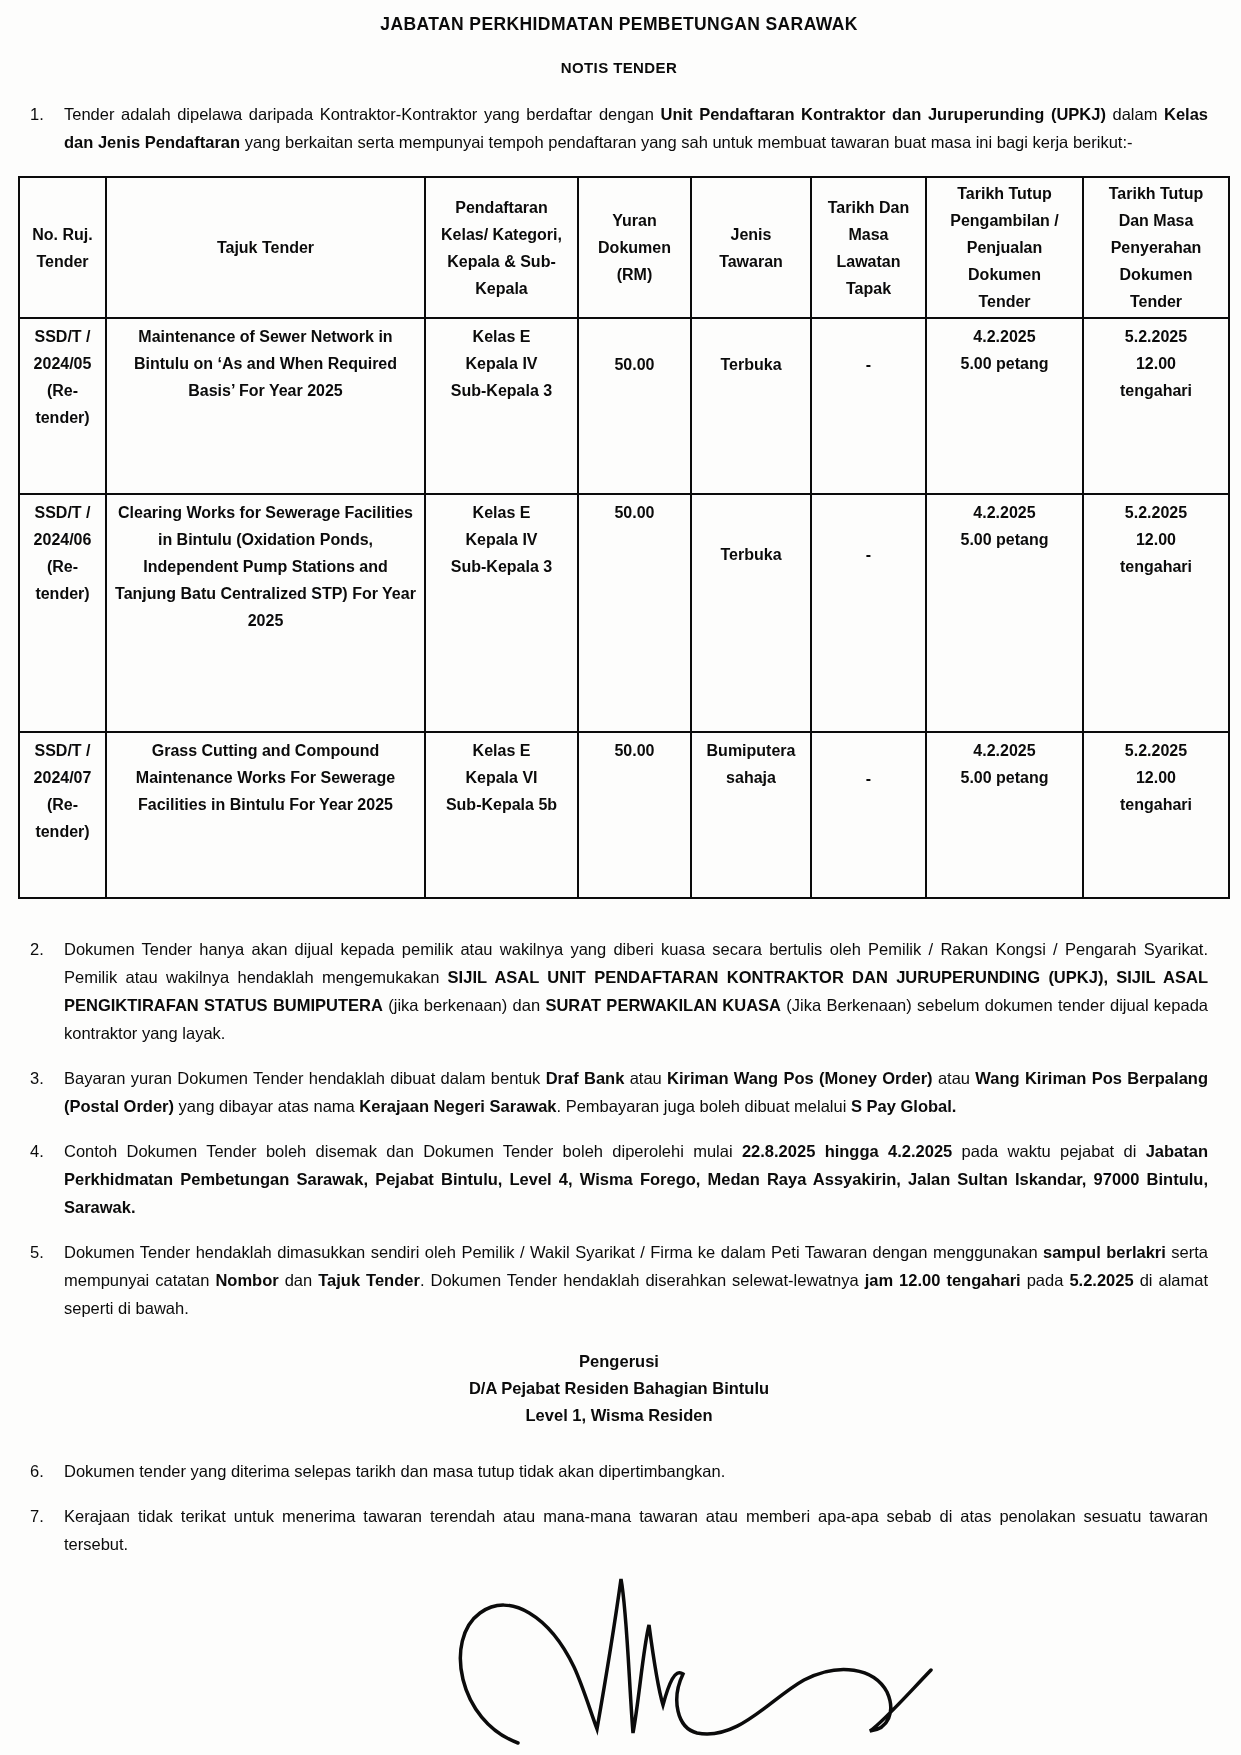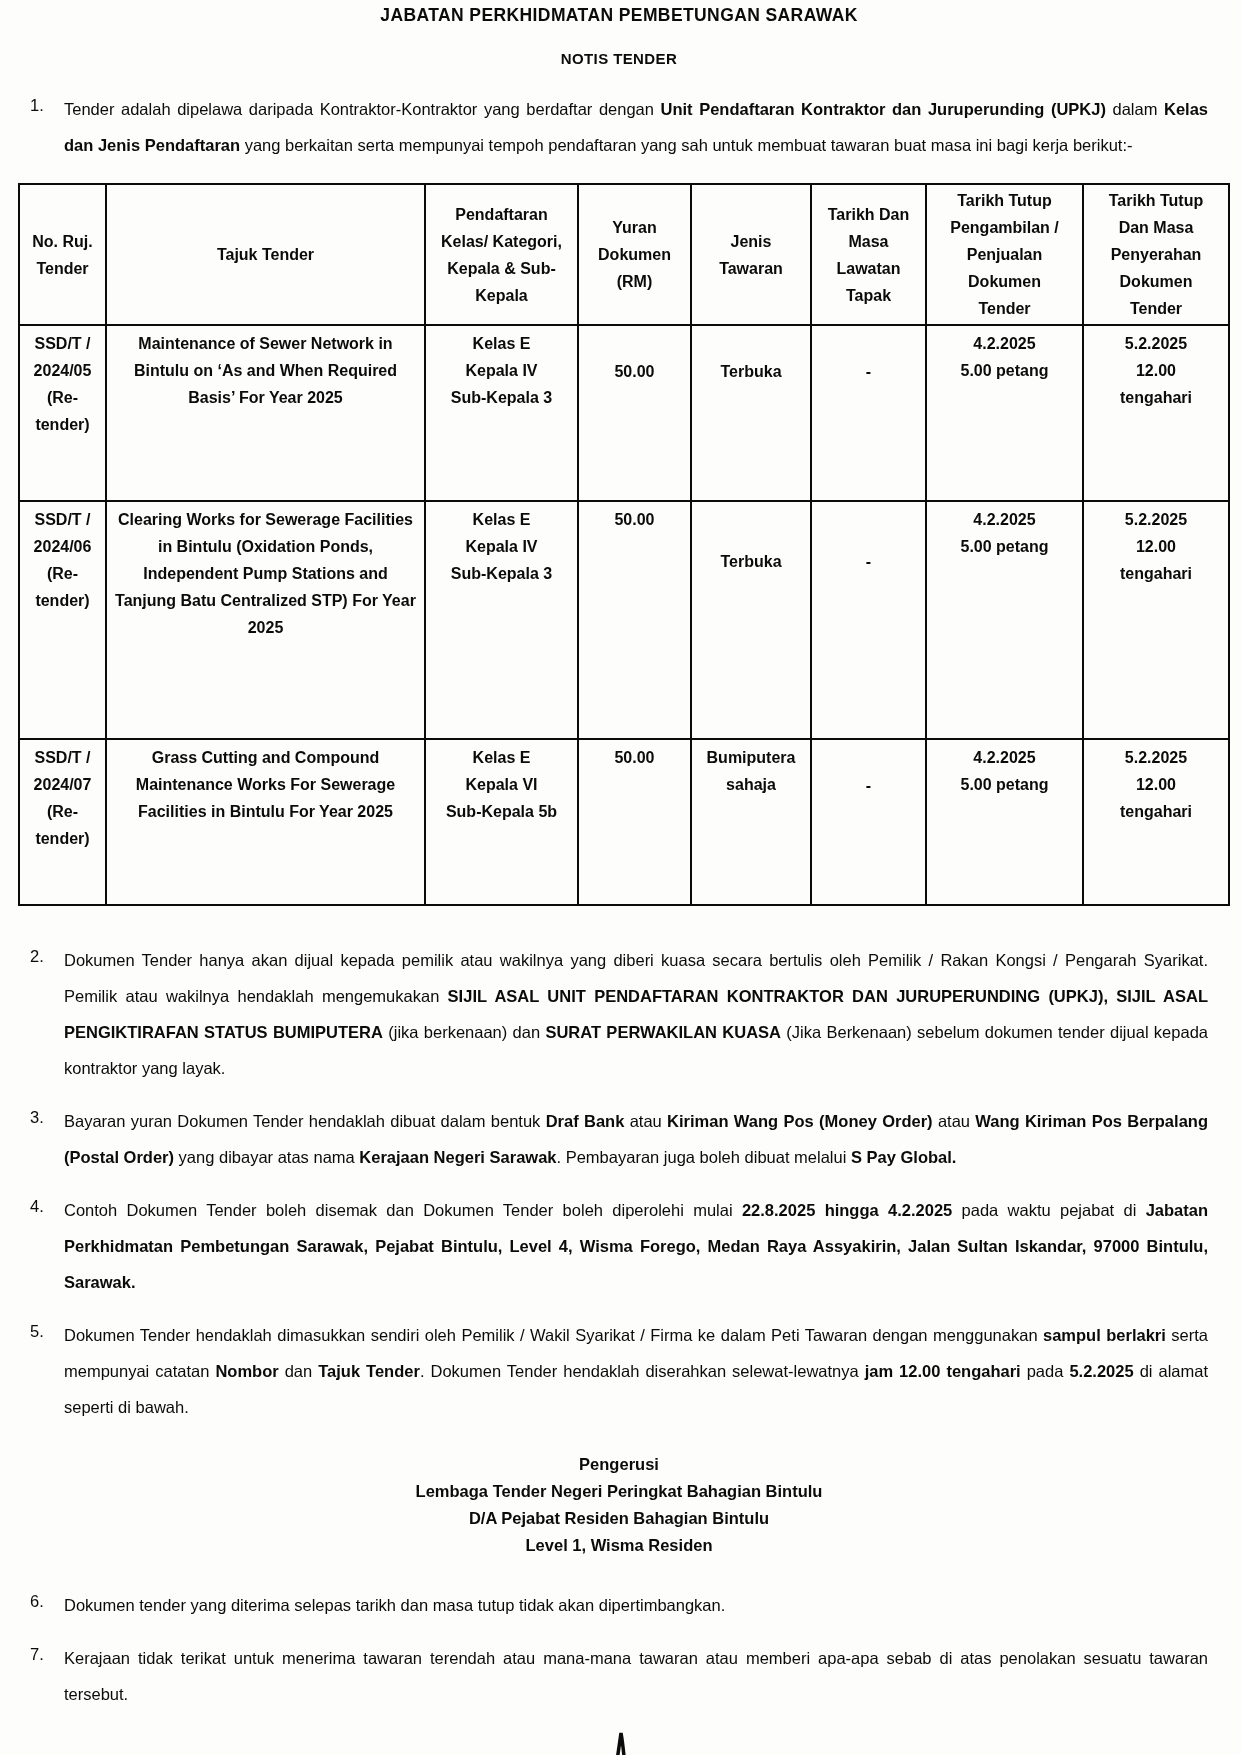--- a/index.html
+++ b/index.html
@@ -5,31 +5,31 @@
   html,body{margin:0;padding:0;background:#9a9a9a;}
   .page{
     position:relative;
     width:1241px;height:1755px;
     margin:0 auto;
     background:#fdfdfc;
     color:#0b0b0b;
     font-family:"Liberation Sans","DejaVu Sans",sans-serif;
     font-size:16.5px;
     box-sizing:border-box;
-    padding:5px 33px 0 30px;
+    padding:14px 33px 0 30px;
     overflow:hidden;
   }
   .b{font-weight:bold}
   .i{}
   .doc-title{text-align:center;font-weight:bold;font-size:17.5px;letter-spacing:.4px}
   .doc-subtitle{text-align:center;font-weight:bold;font-size:15px;margin-top:24px;letter-spacing:.4px}
   .items{margin-top:24px}
   .items .item{display:flex;margin-bottom:17px}
   .items .num{width:34px;flex:none;line-height:28px}
-  .items .body{flex:1;text-align:justify;line-height:36px}
+  .items .body{flex:1;text-align:justify;line-height:28px}
   
   table.tender{
     border-collapse:collapse;table-layout:fixed;
     width:1210px;margin:20px 0 0 -12px;
   }
   table.tender th,table.tender td{
     border:2px solid #0b0b0b;
     font-weight:bold;font-size:16px;line-height:27px;
     text-align:center;vertical-align:top;
     padding:4px 5px;white-space:pre-line;
@@ -179,21 +179,20 @@
         <div class="body"><span>Contoh Dokumen Tender boleh disemak dan Dokumen Tender boleh diperolehi mulai </span><span class="b ">22.8.2025 hingga 4.2.2025</span><span> pada waktu pejabat di </span><span class="b ">Jabatan Perkhidmatan Pembetungan Sarawak, Pejabat Bintulu, Level 4, Wisma Forego, Medan Raya Assyakirin, Jalan Sultan Iskandar, 97000 Bintulu, Sarawak.</span></div>
       </div>
       <div class="item">
         <div class="num">5.</div>
         <div class="body"><span>Dokumen Tender hendaklah dimasukkan sendiri oleh Pemilik / Wakil Syarikat / Firma ke dalam Peti Tawaran dengan menggunakan </span><span class="b ">sampul berlakri</span><span> serta mempunyai catatan </span><span class="b ">Nombor</span><span> dan </span><span class="b ">Tajuk Tender</span><span>. Dokumen Tender hendaklah diserahkan selewat-lewatnya </span><span class="b ">jam 12.00 tengahari</span><span> pada </span><span class="b ">5.2.2025</span><span> di alamat seperti di bawah.</span></div>
       </div>
     </div>
 
   <div class="address">
       <div>Pengerusi</div>
-      <div>Lembaga Tender Negeri Peringkat Bahagian Bintulu</div>
       <div>D/A Pejabat Residen Bahagian Bintulu</div>
       <div>Level 1, Wisma Residen</div>
     </div>
 
   <div class="items">
       <div class="item">
         <div class="num">6.</div>
         <div class="body"><span>Dokumen tender yang diterima selepas tarikh dan masa tutup tidak akan dipertimbangkan.</span></div>
       </div>
       <div class="item">

